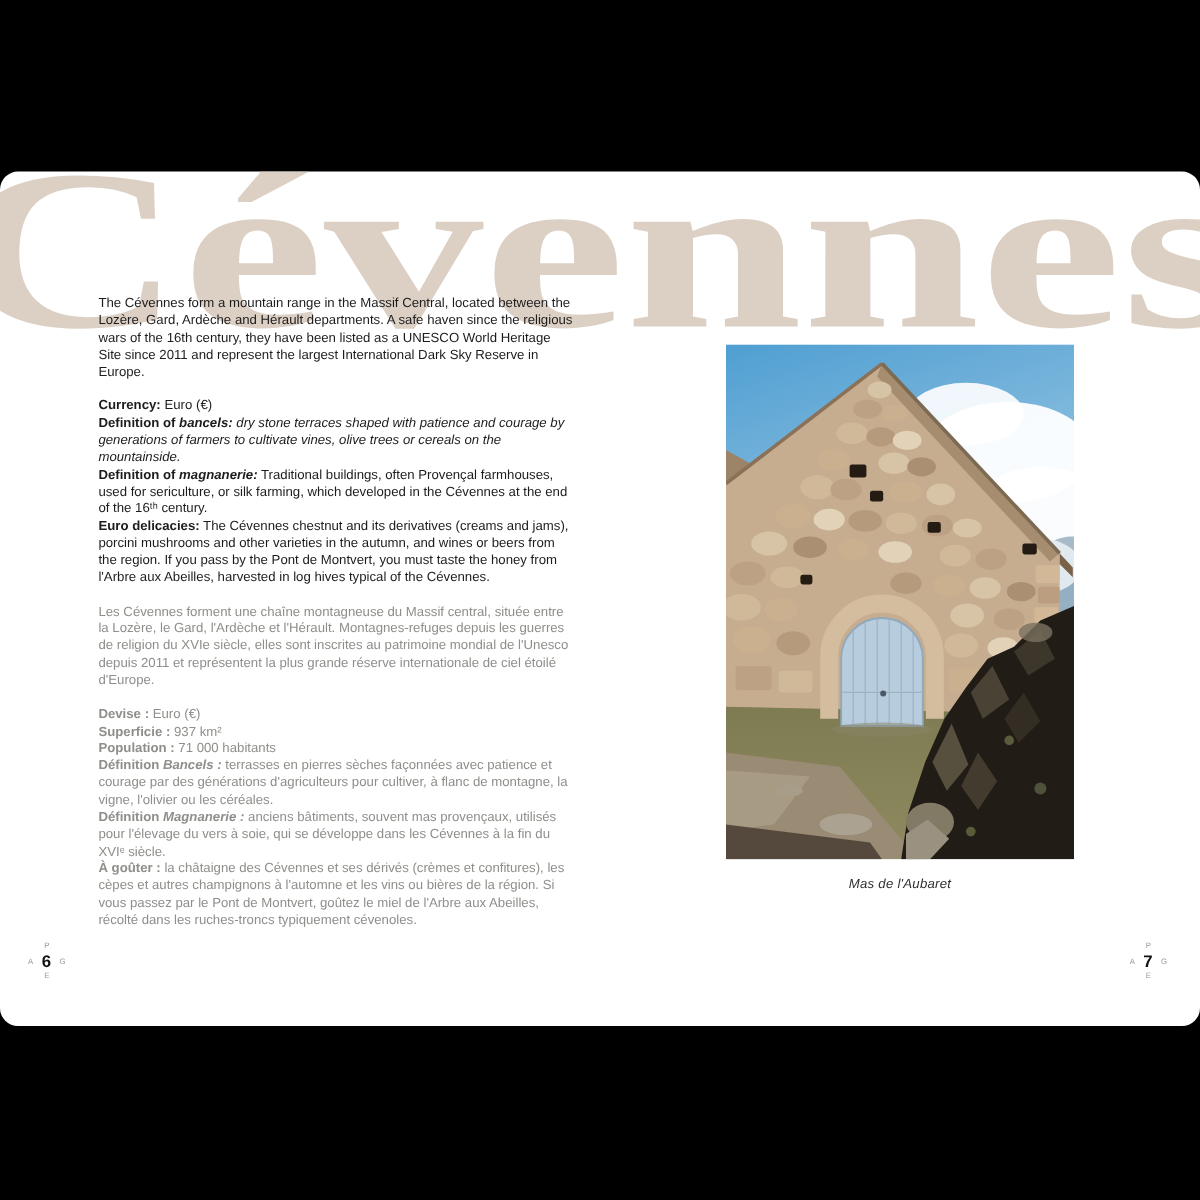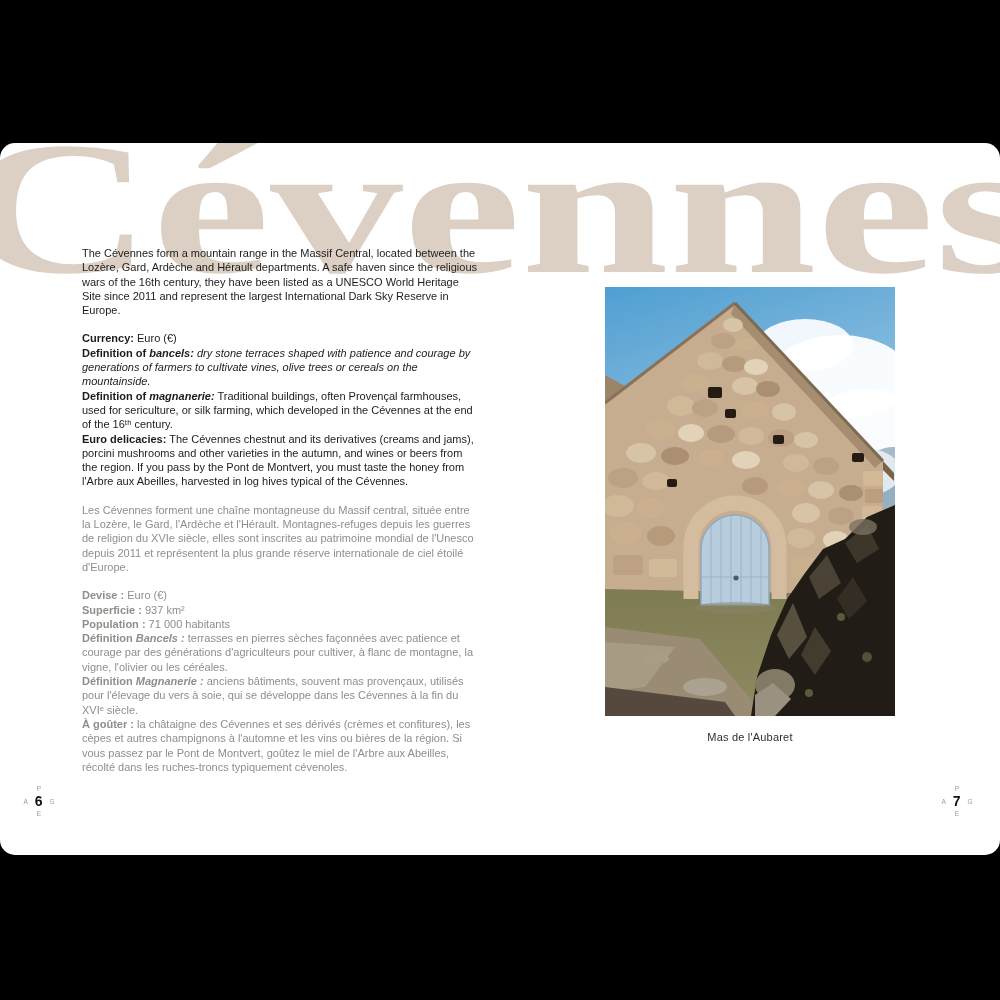--- a/index.html
+++ b/index.html
@@ -10,21 +10,21 @@
   .title-svg text{fill:#dccfc4;font-family:"Liberation Serif","DejaVu Serif",serif;font-weight:bold;}
   .text-col{position:absolute;left:82px;top:103px;width:398px;font-size:11px;line-height:14.3px;color:#1c1c1c;}
   .text-col p{margin:0;}
   .gap{margin-top:14px !important;}
   .fact .b{font-weight:bold;}
   .fact .bi{font-weight:bold;font-style:italic;}
   .fact .ti{font-style:italic;}
   .french{color:#8e8e8a;}
   .photo-frame{position:absolute;left:605px;top:144px;width:290px;}
   .photo-frame svg{display:block;width:290px;height:429px;}
-  .caption{margin-top:15px;text-align:center;font-size:11px;color:#2e2e2e;letter-spacing:.2px;}
+  .caption{margin-top:15px;text-align:center;font-style:italic;font-size:11px;color:#2e2e2e;letter-spacing:.2px;}
   .pmark{position:absolute;top:641px;width:44px;color:#9a9a96;font-size:6.5px;line-height:9px;text-align:center;}
   .pmark .row{display:flex;align-items:center;justify-content:center;gap:7px;height:16px;}
   .pmark .num{color:#111;font-weight:bold;font-size:14px;}
   .pmark-left{left:17px;}
   .pmark-right{left:935px;}
 </style>
 </head>
 <body>
 
 <div class="stage">

